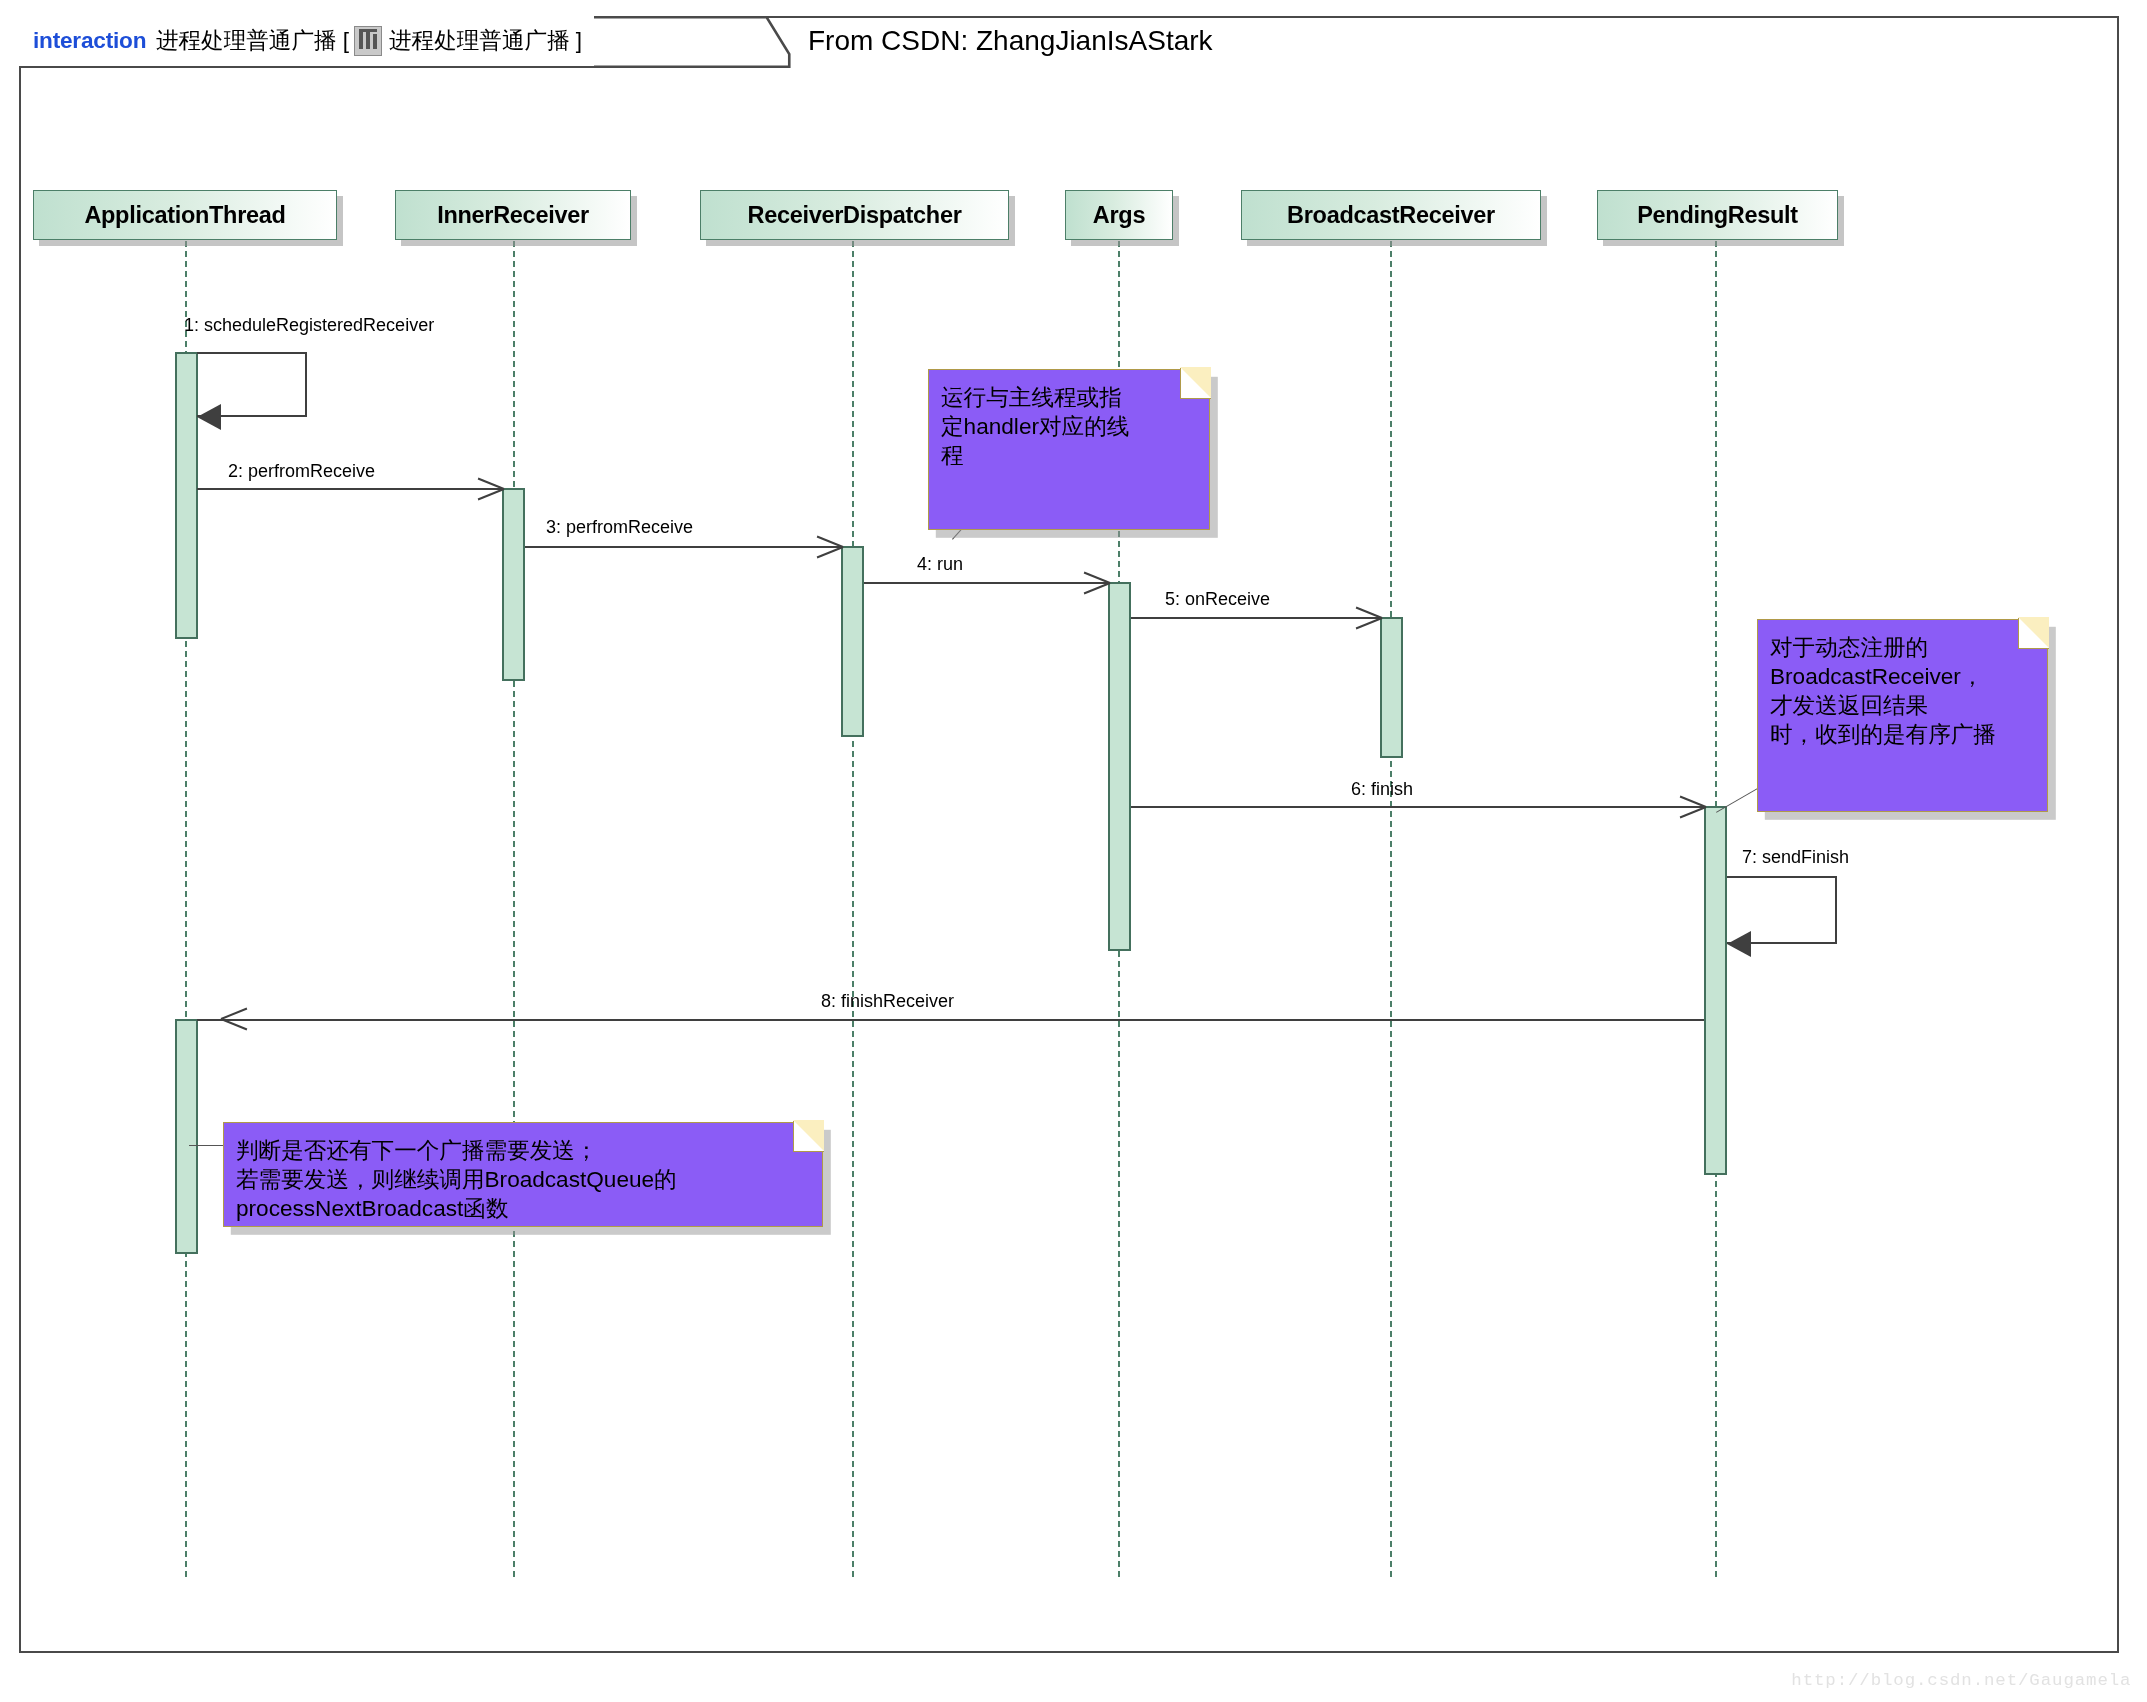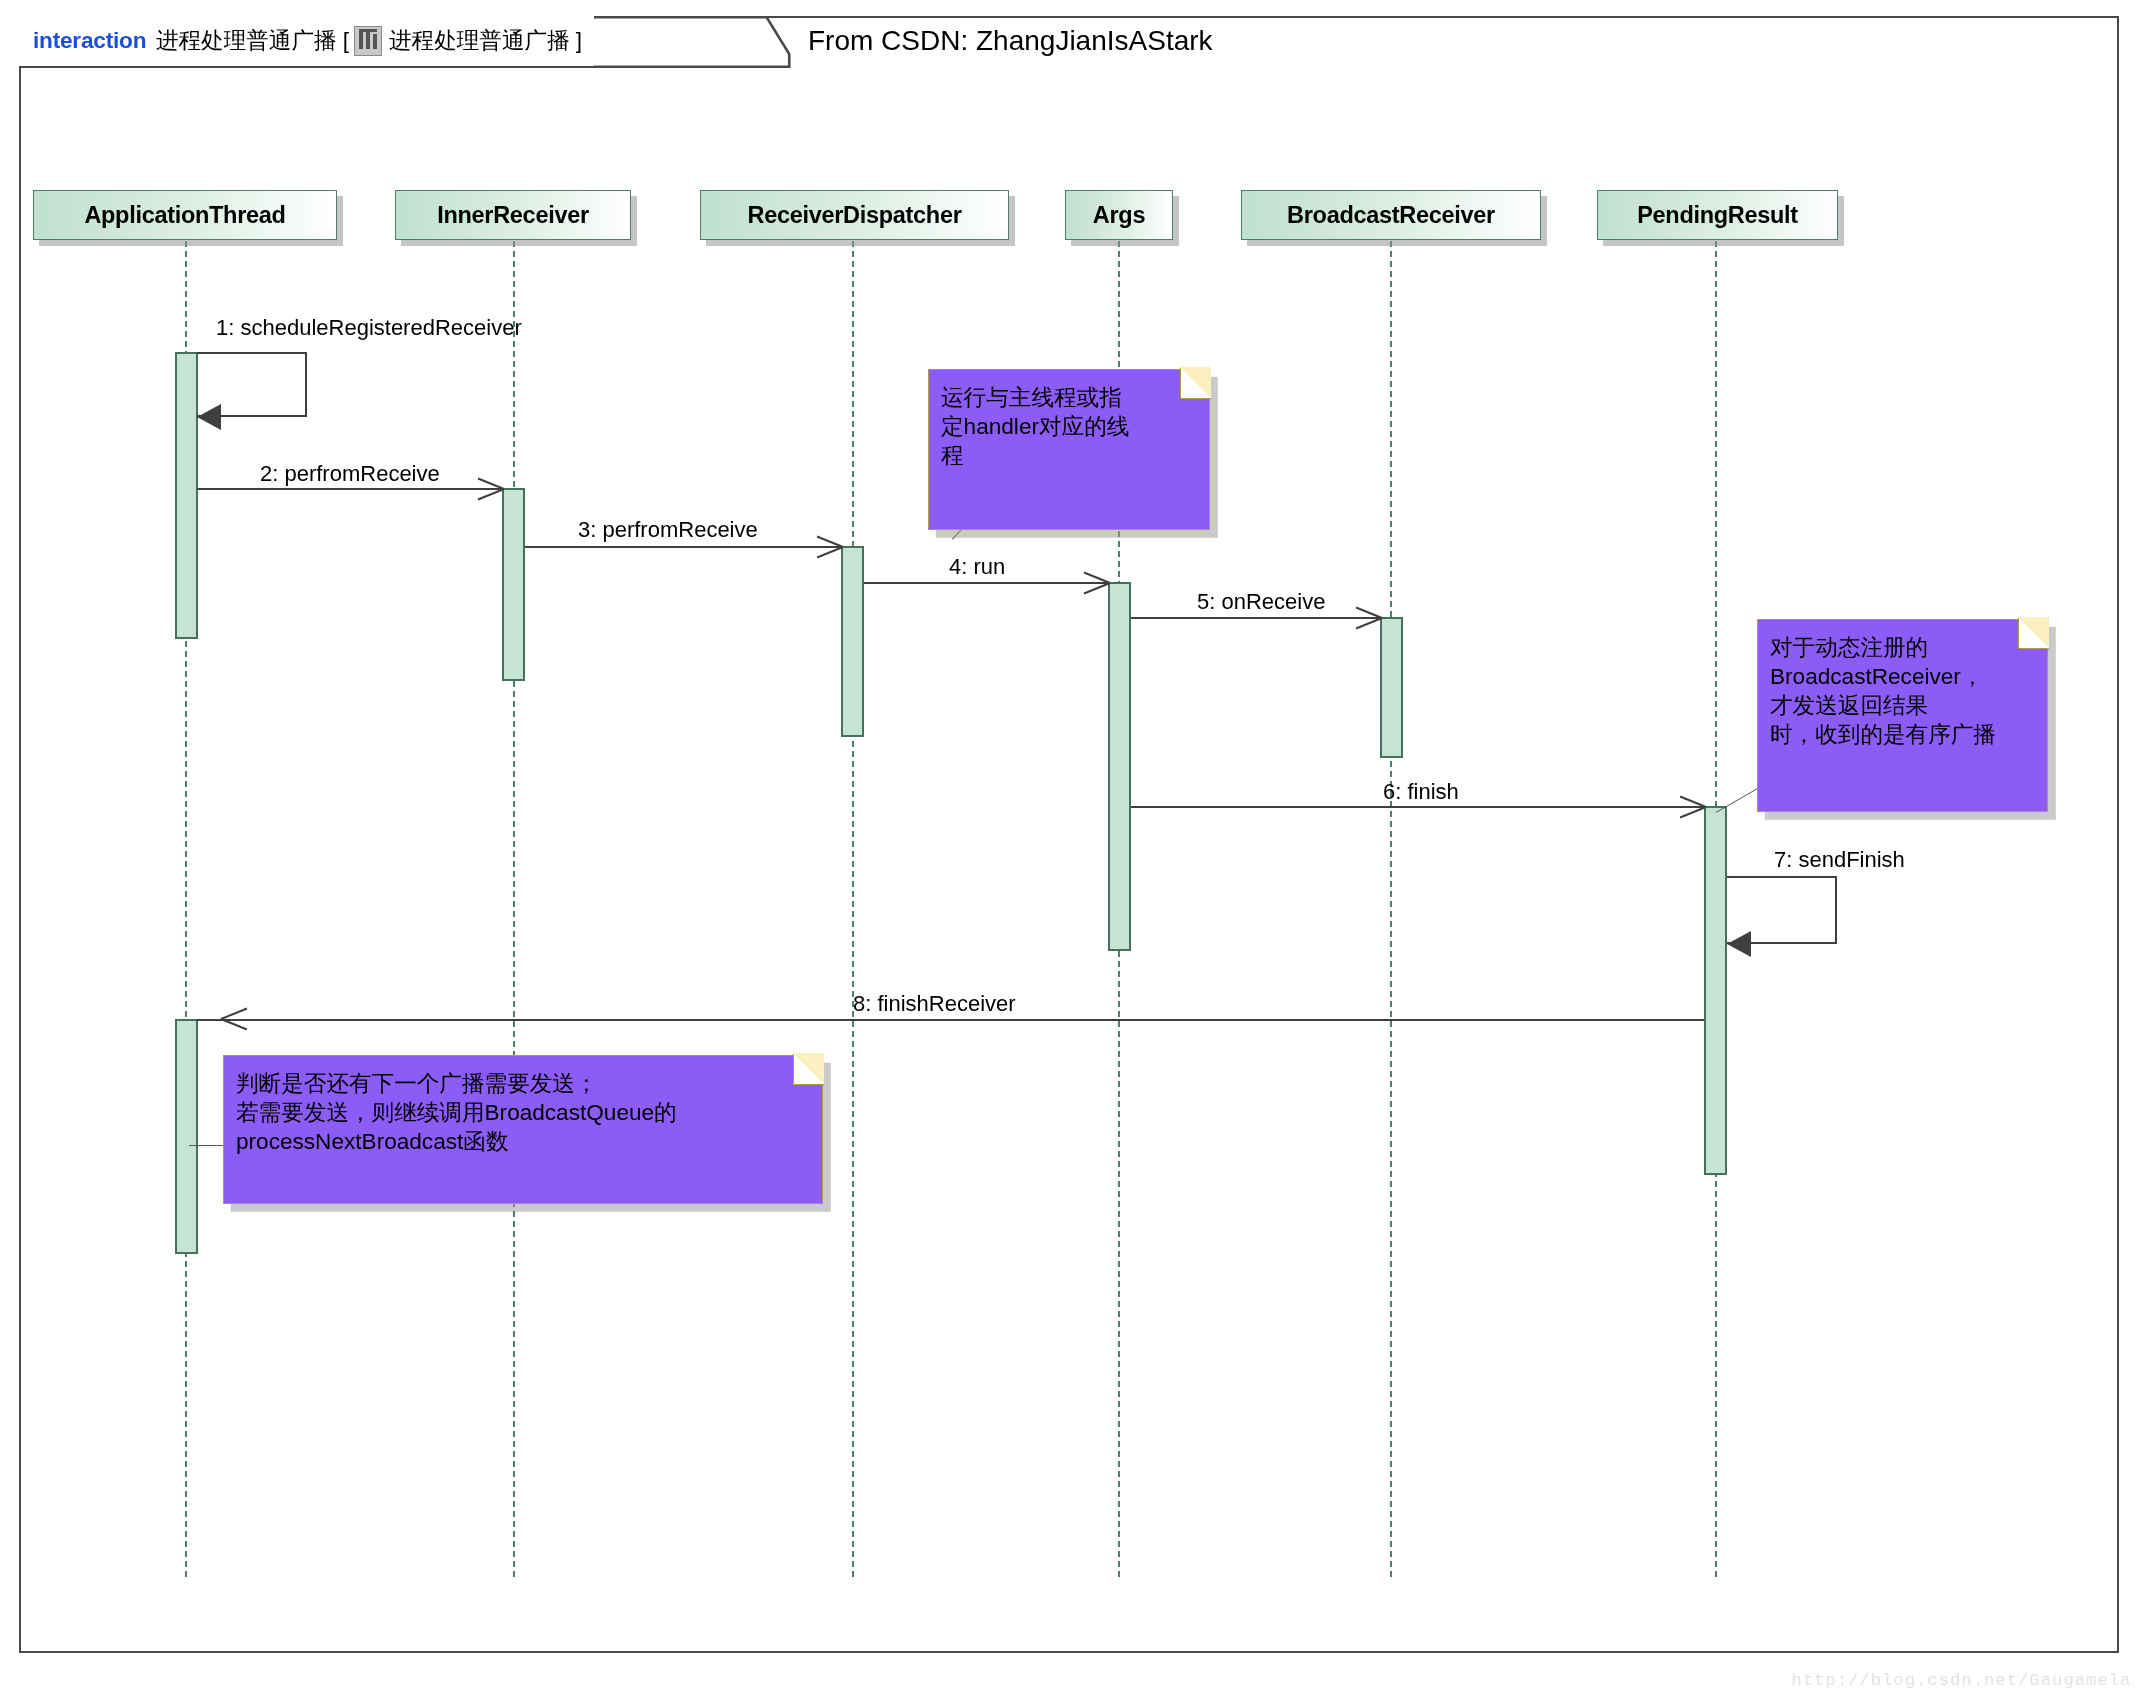--- a/index.html
+++ b/index.html
@@ -111,24 +111,23 @@
 
   
   .msg-line{
     position:absolute;
     height:0;
     border-top:2.6px solid #3f3f3f;
     z-index:5;
   }
   .msg-label{
     position:absolute;
-    font-size:22px;color:#000;
+    font-size:18px;color:#000;
     white-space:nowrap;
     z-index:6;
-    margin-left:32px;
   }
   
   .arrow-open{
     position:absolute;
     width:26px;height:26px;
     z-index:6;
   }
   .arrow-open span{
     position:absolute;left:0;top:12px;
     width:28px;height:0;
@@ -330,21 +329,21 @@
     <span class="fold"></span>
     <div class="note-text">
       <div class="note-line">对于动态注册的</div>
       <div class="note-line">BroadcastReceiver，</div>
       <div class="note-line">才发送返回结果</div>
       <div class="note-line">时，收到的是有序广播</div>
     </div>
   </div>
 
   <div class="note-conn" style="left:189px;top:1145px;width:42px"></div>
-  <div class="note" style="left:223px;top:1055px;width:600px;height:149px">
+  <div class="note" style="left:223px;top:1122px;width:600px;height:105px">
     <span class="fold"></span>
     <div class="note-text">
       <div class="note-line">判断是否还有下一个广播需要发送；</div>
       <div class="note-line">若需要发送，则继续调用BroadcastQueue的</div>
       <div class="note-line">processNextBroadcast函数</div>
     </div>
   </div>
 
   <div class="watermark">http://blog.csdn.net/Gaugamela</div>
 

